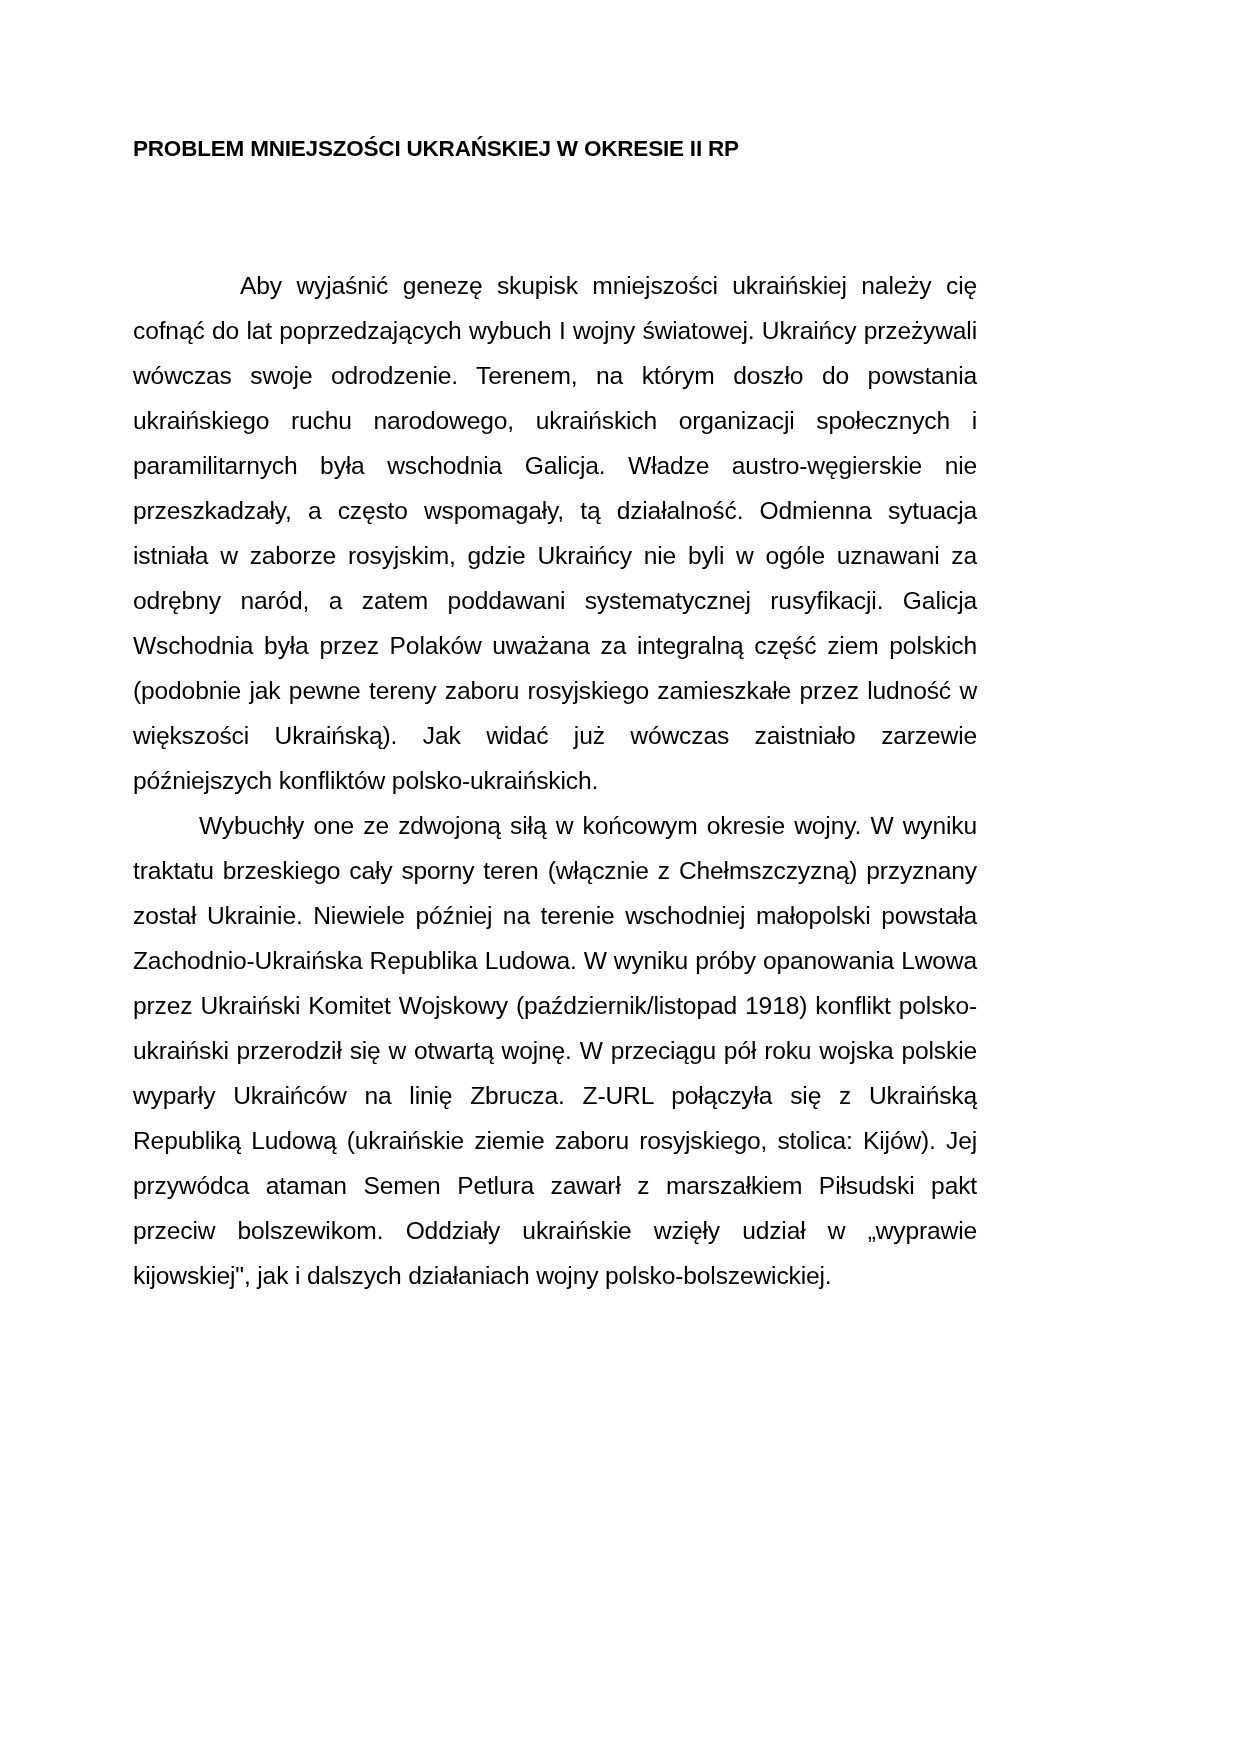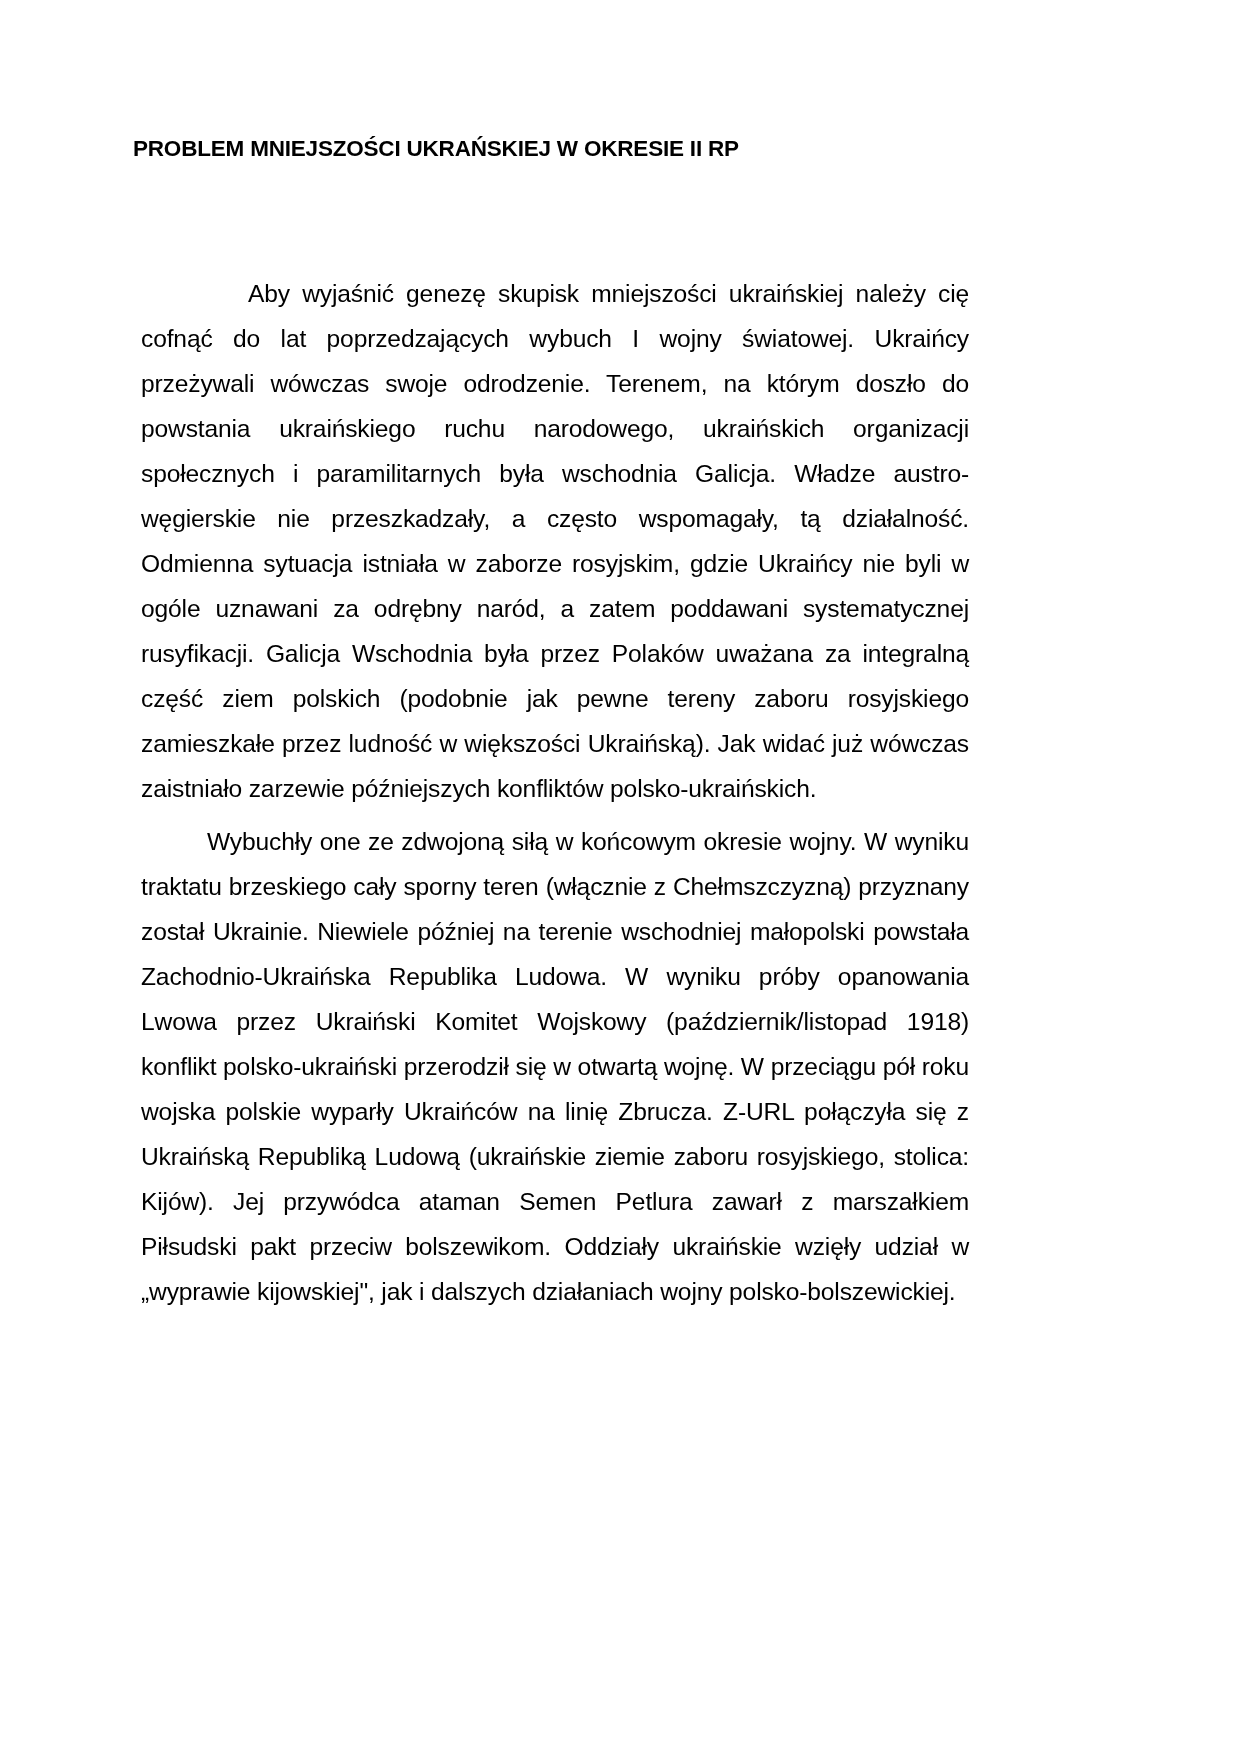--- a/index.html
+++ b/index.html
@@ -36,21 +36,21 @@
       letter-spacing: -0.2px;
       white-space: nowrap;
     }
     .body-text {
       position: absolute;
       left: 133px;
       top: 263px;
       width: 844px;
     }
     .para {
-      margin: 8px;
+      margin: 0;
       font-size: 24.6px;
       line-height: 45px;
       text-align: justify;
       letter-spacing: -0.15px;
     }
     .para.p1 { text-indent: 107px; }
     .para.p2 { text-indent: 66px; }
   </style>
 </head>
 <body>

